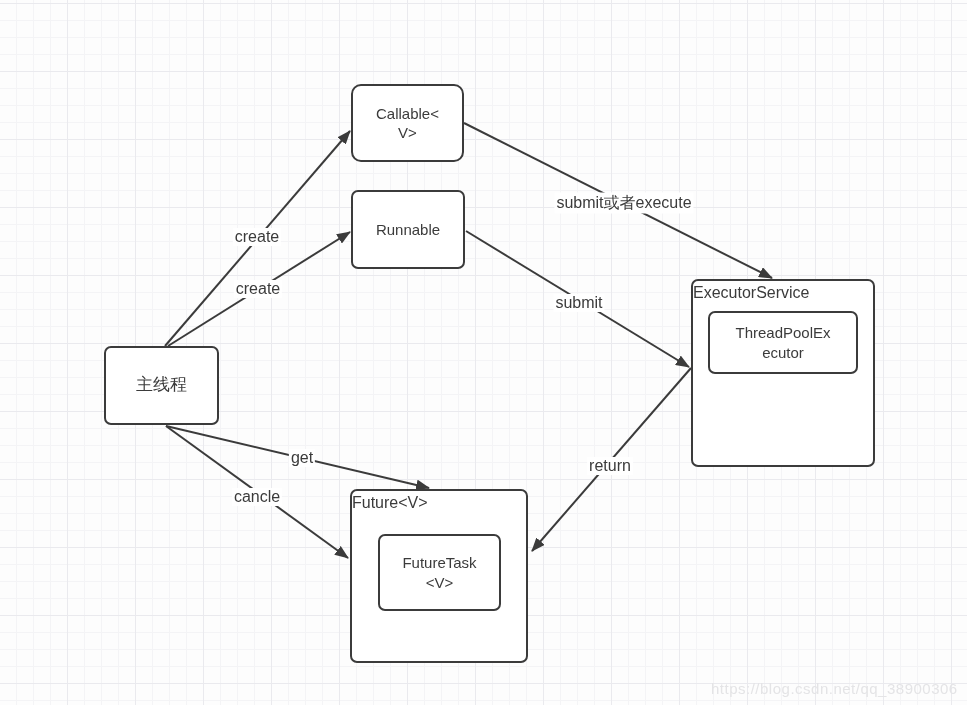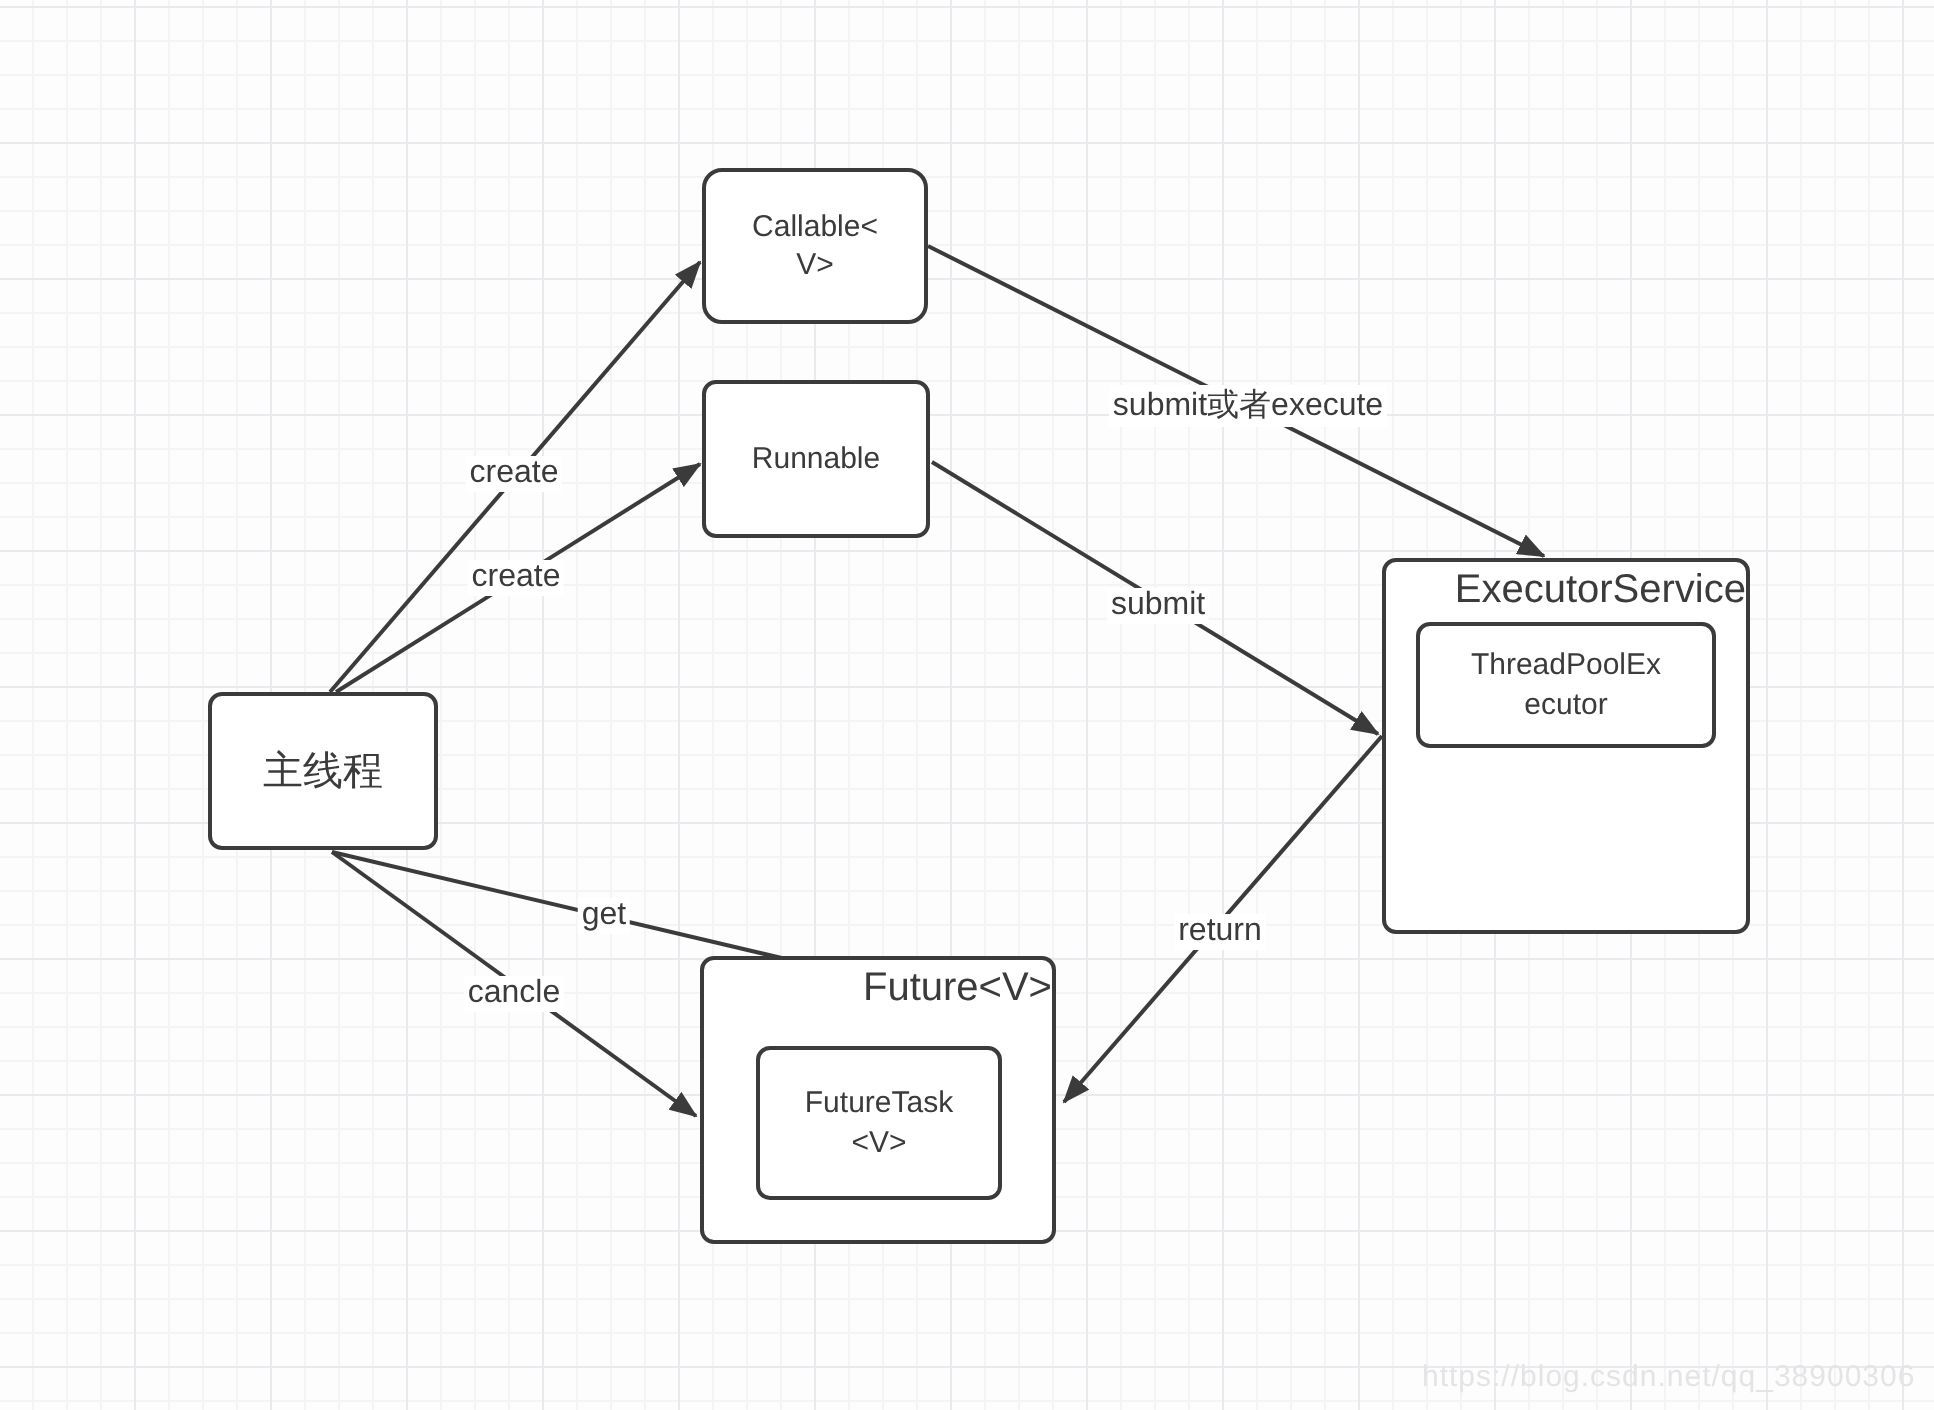--- a/index.html
+++ b/index.html
@@ -42,22 +42,22 @@
     white-space: pre-line;
   }
   .container-node {
     position: absolute;
     box-sizing: border-box;
     background: #ffffff;
     border: 2px solid #3b3b3b;
     border-radius: 7px;
   }
   .container-title {
-    text-align: right;
-    font-size: 20px;
+    text-align: left;
+    font-size: 16px;
     margin-top: 3px;
     white-space: pre-line;
   }
   .edge-label {
     position: absolute;
     transform: translate(-50%, -50%);
     background: #ffffff;
     padding: 0 2px;
     font-size: 16px;
     white-space: nowrap;
@@ -94,23 +94,23 @@
 V&gt;</div>
 
 <div class="node" style="left:351px; top:190px; width:114px; height:79px;">Runnable</div>
 
 <div class="container-node" style="left:691px; top:279px; width:184px; height:188px;">
   <div class="container-title">ExecutorService</div>
   <div class="node" style="left:15px; top:30px; width:150px; height:63px;">ThreadPoolEx
 ecutor</div>
 </div>
 
-<div class="node" style="left:104px; top:346px; width:115px; height:79px; font-size:20px;">主线程</div>
+<div class="node" style="left:104px; top:346px; width:115px; height:79px; font-size:17px;">主线程</div>
 
-<div class="container-node" style="left:350px; top:478px; width:178px; height:144px;">
+<div class="container-node" style="left:350px; top:489px; width:178px; height:174px;">
   <div class="container-title">Future&lt;V&gt;</div>
   <div class="node" style="left:26px; top:43px; width:123px; height:77px;">FutureTask
 &lt;V&gt;</div>
 </div>
 
 <div class="edge-label" style="left:257px; top:237px;">create</div>
 <div class="edge-label" style="left:258px; top:289px;">create</div>
 <div class="edge-label" style="left:624px; top:203px;">submit或者execute</div>
 <div class="edge-label" style="left:579px; top:303px;">submit</div>
 <div class="edge-label" style="left:302px; top:458px;">get</div>

